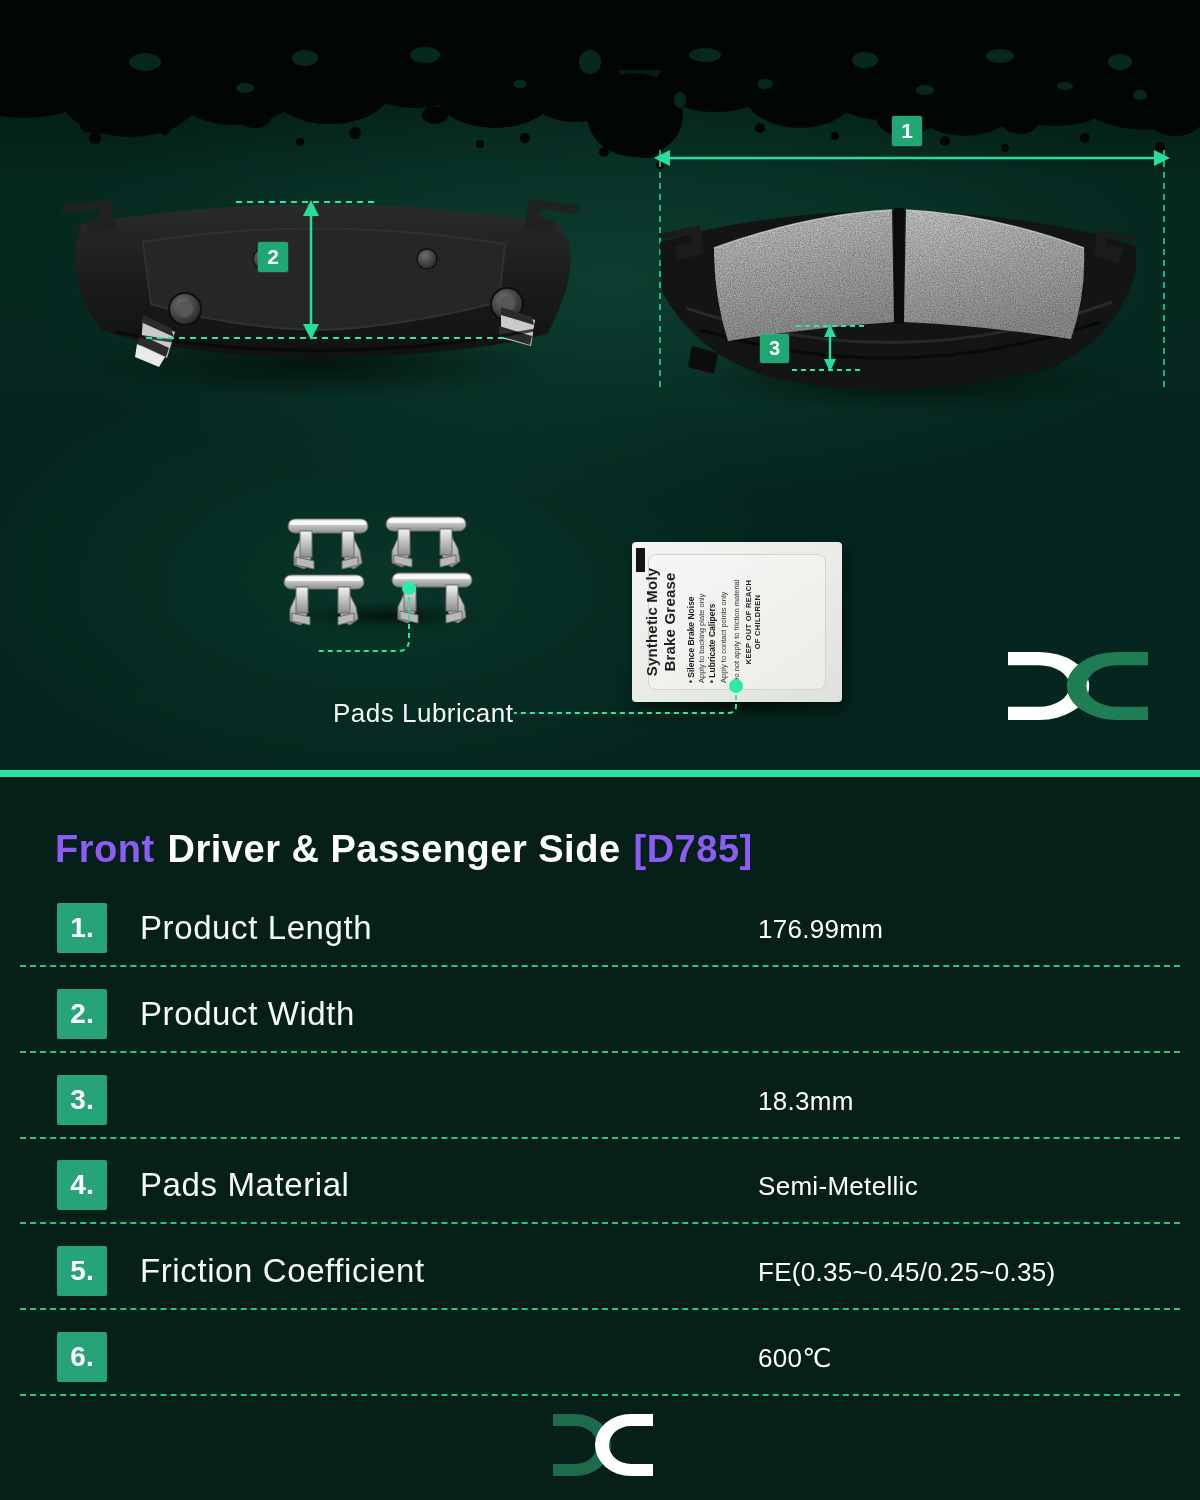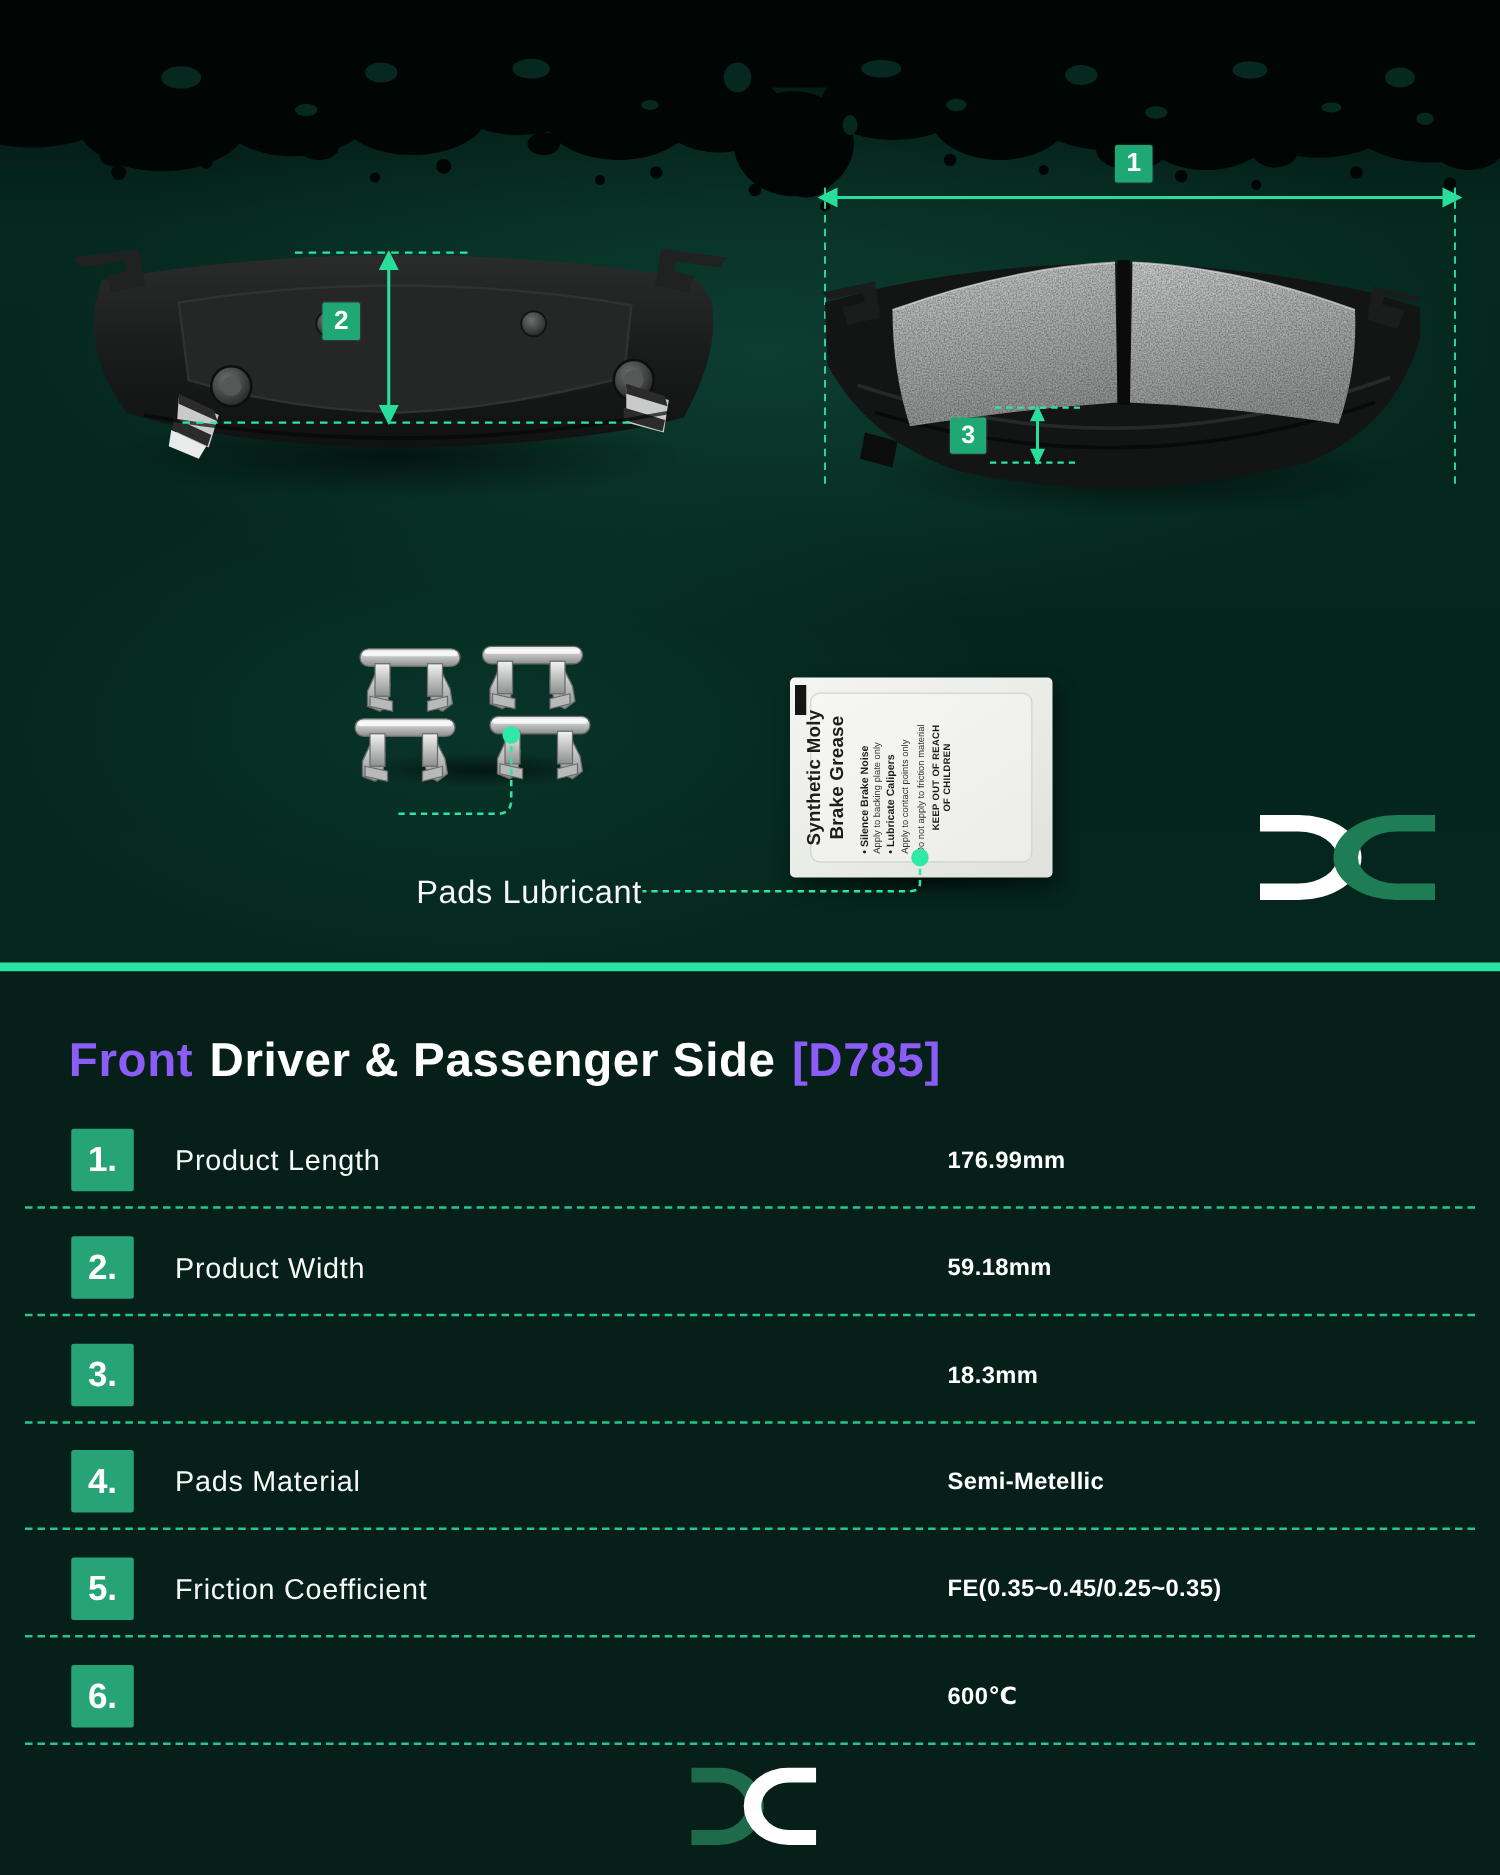--- a/index.html
+++ b/index.html
@@ -58,25 +58,25 @@
   .panel-title{position:absolute;left:55px;top:828px;font-size:38px;font-weight:bold;letter-spacing:.5px;white-space:nowrap;z-index:3;}
   .panel-title .t-accent{color:#8b5cf6;}
   .panel-title .t-white{color:#ffffff;}
   .panel-title .sp{margin-right:13px;}
   .row-badge{
     position:absolute;left:57px;width:50px;height:50px;background:#27a477;border-radius:2px;
     color:#fff;font-size:28px;font-weight:bold;display:flex;align-items:center;justify-content:center;z-index:3;
   }
   .row-label{
     position:absolute;left:140px;width:580px;height:50px;line-height:50px;
-    color:#f5f8f6;font-size:23px;letter-spacing:.6px;white-space:nowrap;z-index:3;
+    color:#f5f8f6;font-size:33px;letter-spacing:.6px;white-space:nowrap;z-index:3;
   }
   .row-value{
     position:absolute;left:758px;width:430px;height:50px;line-height:52px;
-    color:#ffffff;font-size:19px;font-weight:bold;letter-spacing:.3px;white-space:nowrap;z-index:3;
+    color:#ffffff;font-size:26px;font-weight:normal;letter-spacing:.3px;white-space:nowrap;z-index:3;
   }
   .row-sep{position:absolute;left:20px;width:1160px;height:0;border-top:2px dashed rgba(46,226,161,.85);z-index:3;}
   svg{display:block;}
 </style>
 </head>
 <body>
 
 <div id="canvas">
 
   <div class="hero">
@@ -322,21 +322,20 @@
     <span class="t-accent sp">Front</span><span class="t-white sp">Driver &amp; Passenger Side</span><span class="t-accent">[D785]</span>
   </div>
 
   <div class="row-badge" style="top:903px;">1.</div>
   <div class="row-label" style="top:903px;">Product Length</div>
   <div class="row-value" style="top:903px;">176.99mm</div>
   <div class="row-sep" style="top:965px;"></div>
 
   <div class="row-badge" style="top:989px;">2.</div>
   <div class="row-label" style="top:989px;">Product Width</div>
-  <div class="row-value" style="top:989px;">59.18mm</div>
   <div class="row-sep" style="top:1051px;"></div>
 
   <div class="row-badge" style="top:1075px;">3.</div>
   <div class="row-value" style="top:1075px;">18.3mm</div>
   <div class="row-sep" style="top:1137px;"></div>
 
   <div class="row-badge" style="top:1160px;">4.</div>
   <div class="row-label" style="top:1160px;">Pads Material</div>
   <div class="row-value" style="top:1160px;">Semi-Metellic</div>
   <div class="row-sep" style="top:1222px;"></div>

